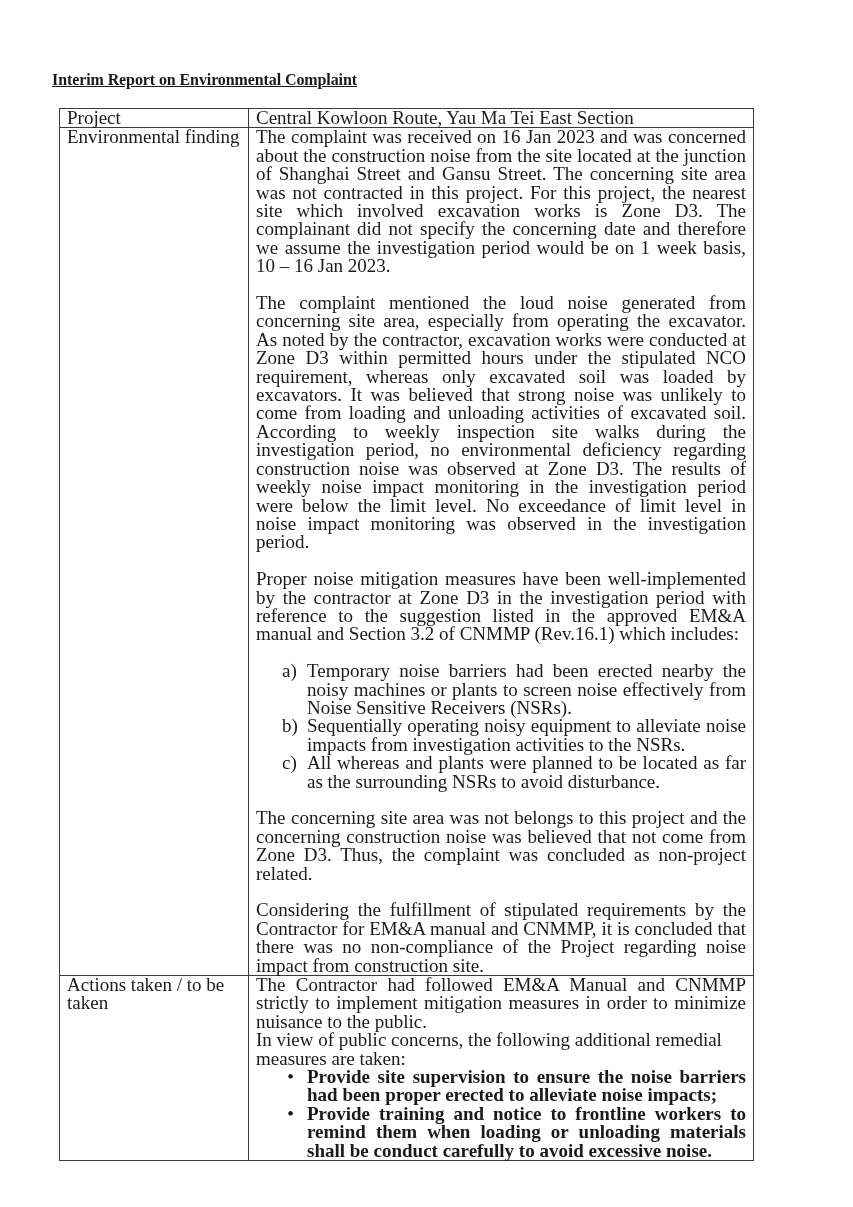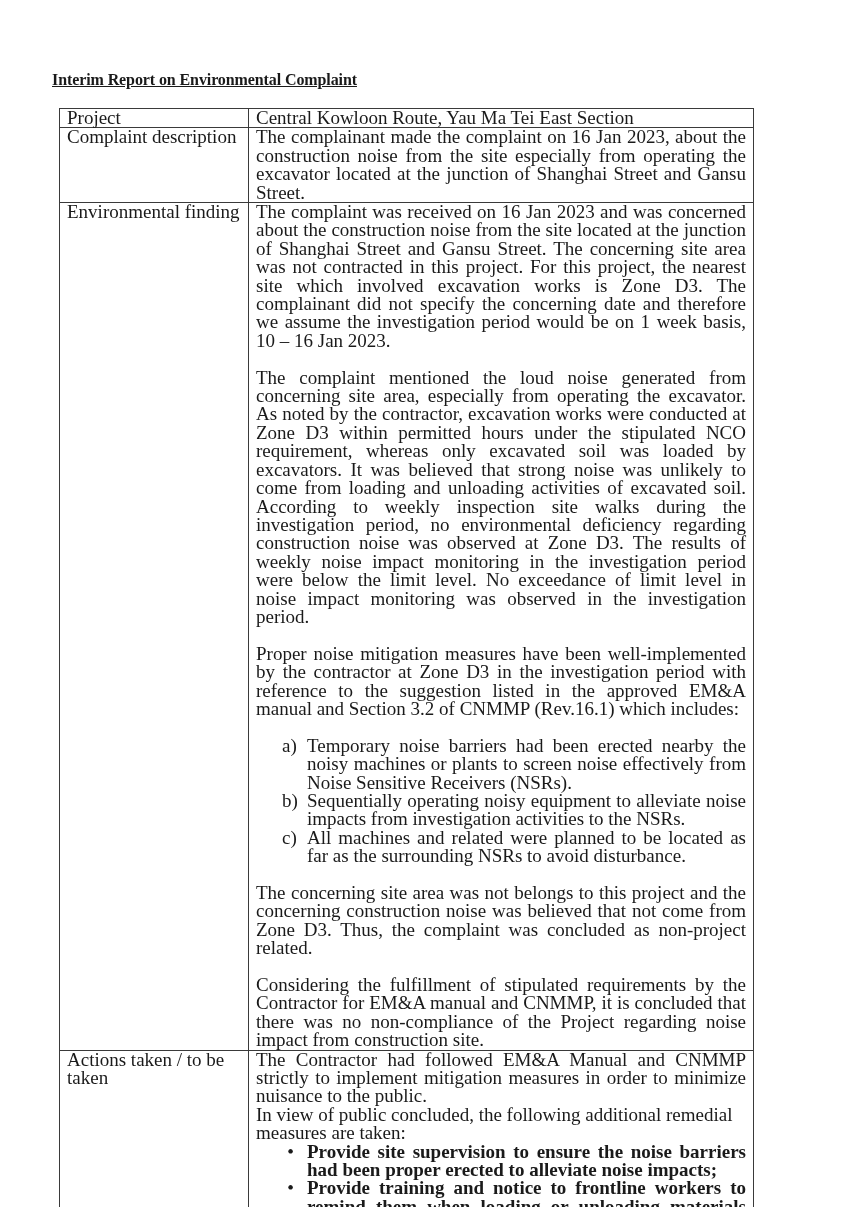--- a/index.html
+++ b/index.html
@@ -45,57 +45,53 @@
 
 <div class="title">Interim Report on Environmental Complaint</div>
 
 <table class="report">
   <tbody>
       <tr>
     <td class="label">Project</td>
     <td class="value">Central Kowloon Route, Yau Ma Tei East Section</td>
   </tr>
   <tr>
-    <td class="label">Complaint description</td>
-    <td class="value">The complainant made the complaint on 16 Jan 2023, about the construction noise from the site especially from operating the excavator located at the junction of Shanghai Street and Gansu Street.</td>
-  </tr>
-  <tr>
     <td class="label">Environmental finding</td>
     <td class="value">
       <p>The complaint was received on 16 Jan 2023 and was concerned about the construction noise from the site located at the junction of Shanghai Street and Gansu Street. The concerning site area was not contracted in this project. For this project, the nearest site which involved excavation works is Zone D3. The complainant did not specify the concerning date and therefore we assume the investigation period would be on 1 week basis, 10 – 16 Jan 2023.</p>
       <div class="gap"></div>
       <p>The complaint mentioned the loud noise generated from concerning site area, especially from operating the excavator. As noted by the contractor, excavation works were conducted at Zone D3 within permitted hours under the stipulated NCO requirement, whereas only excavated soil was loaded by excavators. It was believed that strong noise was unlikely to come from loading and unloading activities of excavated soil. According to weekly inspection site walks during the investigation period, no environmental deficiency regarding construction noise was observed at Zone D3. The results of weekly noise impact monitoring in the investigation period were below the limit level. No exceedance of limit level in noise impact monitoring was observed in the investigation period.</p>
       <div class="gap"></div>
       <p>Proper noise mitigation measures have been well-implemented by the contractor at Zone D3 in the investigation period with reference to the suggestion listed in the approved EM&amp;A manual and Section 3.2 of CNMMP (Rev.16.1) which includes:</p>
       <div class="gap"></div>
       <ol class="alpha">
         <li class="li">
           <span class="mk">a)</span>
           <span class="tx">Temporary noise barriers had been erected nearby the noisy machines or plants to screen noise effectively from Noise Sensitive Receivers (NSRs).</span>
         </li>
         <li class="li">
           <span class="mk">b)</span>
           <span class="tx">Sequentially operating noisy equipment to alleviate noise impacts from investigation activities to the NSRs.</span>
         </li>
         <li class="li">
           <span class="mk">c)</span>
-          <span class="tx">All machines and related were planned to be located as far as the surrounding NSRs to avoid disturbance.</span>
+          <span class="tx">All whereas and plants were planned to be located as far as the surrounding NSRs to avoid disturbance.</span>
         </li>
       </ol>
       <div class="gap"></div>
       <p>The concerning site area was not belongs to this project and the concerning construction noise was believed that not come from Zone D3. Thus, the complaint was concluded as non-project related.</p>
       <div class="gap"></div>
       <p>Considering the fulfillment of stipulated requirements by the Contractor for EM&amp;A manual and CNMMP, it is concluded that there was no non-compliance of the Project regarding noise impact from construction site.</p>
     </td>
   </tr>
   <tr>
     <td class="label">Actions taken / to be taken</td>
     <td class="value">
       <p>The Contractor had followed EM&amp;A Manual and CNMMP strictly to implement mitigation measures in order to minimize nuisance to the public.</p>
-      <p style="text-align:left;">In view of public concluded, the following additional remedial measures are taken:</p>
+      <p style="text-align:left;">In view of public concerns, the following additional remedial measures are taken:</p>
       <ul class="bul">
         <li class="li">
           <span class="mk">•</span>
           <span class="tx">Provide site supervision to ensure the noise barriers had been proper erected to alleviate noise impacts;</span>
         </li>
         <li class="li">
           <span class="mk">•</span>
           <span class="tx">Provide training and notice to frontline workers to remind them when loading or unloading materials shall be conduct carefully to avoid excessive noise.</span>
         </li>
       </ul>

